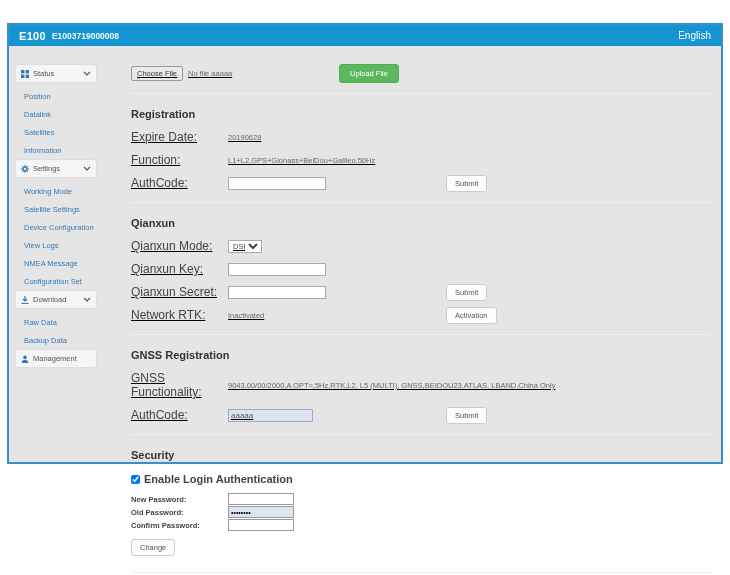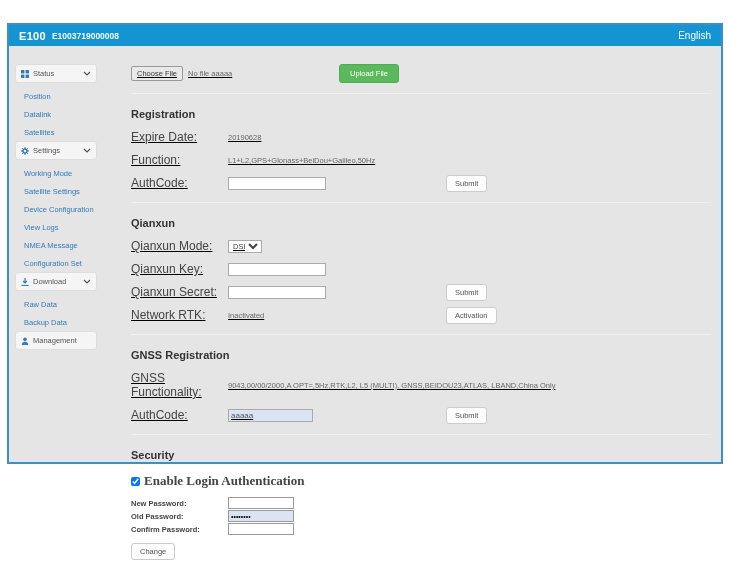--- a/index.html
+++ b/index.html
@@ -29,21 +29,21 @@
   .val { font-size:7.5px; color:#666; }
   .txt { width:98px; height:13px; border:1px solid #aaa; font-size:8px; padding:0 2px; background:#fff; }
   .txt.hl { background:#dbe4f3; width:85px; color:#555; }
   .btn { font-size:7.5px; color:#555; background:#fdfdfd; border:1px solid #ccc; border-radius:3px; padding:3px 8px; cursor:pointer; }
   .btn-right { position:absolute; left:315px; }
   .btn-green { position:absolute; left:208px; background:#5cb85c; border:1px solid #4cae4c; color:#fff; padding:4px 10px; font-size:7.5px; }
   .file-wrap { display:flex; align-items:center; gap:5px; }
   .file-btn { font-size:7.5px; color:#333; background:#e9e9e9; border:1px solid #999; border-radius:2px; padding:2px 5px; cursor:pointer; }
   .info-dot { width:10px; height:10px; border-radius:50%; background:#2e9bd6; color:#fff; font-size:7px; font-weight:bold; display:inline-flex; align-items:center; justify-content:center; cursor:pointer; }
   .chk-row { display:flex; align-items:center; gap:4px; margin:12px 0 8px 0; }
-  .chk-row label { font-size:13px; font-weight:bold; color:#444;font-family:Liberation Serif, serif; }
+  .chk-row label { font-size:11px; font-weight:bold; color:#444; }
   .chk { width:9px; height:9px; }
   .pw-row { display:flex; align-items:center; margin:1px 0; }
   .pw-row .lbl { font-weight:bold; font-size:7.5px; }
   .pw { width:66px; height:12px; border:1px solid #999; font-size:7px; padding:0 2px; }
   .pw.hl { background:#dbe4f3; }
   .change-btn { margin:7px 0 0 0; }
   .sel { font-size:7.5px; height:13px; border:1px solid #aaa; background:#fff; color:#444; width:34px; }
   .actions { margin-top:4px; }
   .action-row { display:flex; align-items:flex-end; margin:13px 0;gap:16px; }
   .action-row .lbl { font-weight:bold; }
@@ -72,20 +72,21 @@
             <rect x="4.6" y="4.6" width="3.4" height="3.4" fill="#337ab7"></rect>
           </svg>
         <span class="glabel">Status</span>
         <svg class="chev" width="8" height="5">
             <path d="M1 1l3 3 3-3" stroke="#555" stroke-width="1.2" fill="none"></path>
           </svg>
       </div>
       <div class="subitem">Position</div>
       <div class="subitem">Datalink</div>
       <div class="subitem">Satellites</div>
+      <div class="subitem">Information</div>
 
       <div class="group-hd">
         <svg class="icon-svg" width="8" height="8">
             <circle cx="4" cy="4" r="2" fill="none" stroke="#337ab7" stroke-width="1.4"></circle>
             <path d="M4 0v2M4 6v2M0 4h2M6 4h2M1.2 1.2l1.4 1.4M5.4 5.4l1.4 1.4M6.8 1.2L5.4 2.6M2.6 5.4L1.2 6.8" stroke="#337ab7" stroke-width="1"></path>
           </svg>
         <span class="glabel">Settings</span>
         <svg class="chev" width="8" height="5">
             <path d="M1 1l3 3 3-3" stroke="#555" stroke-width="1.2" fill="none"></path>
           </svg>

